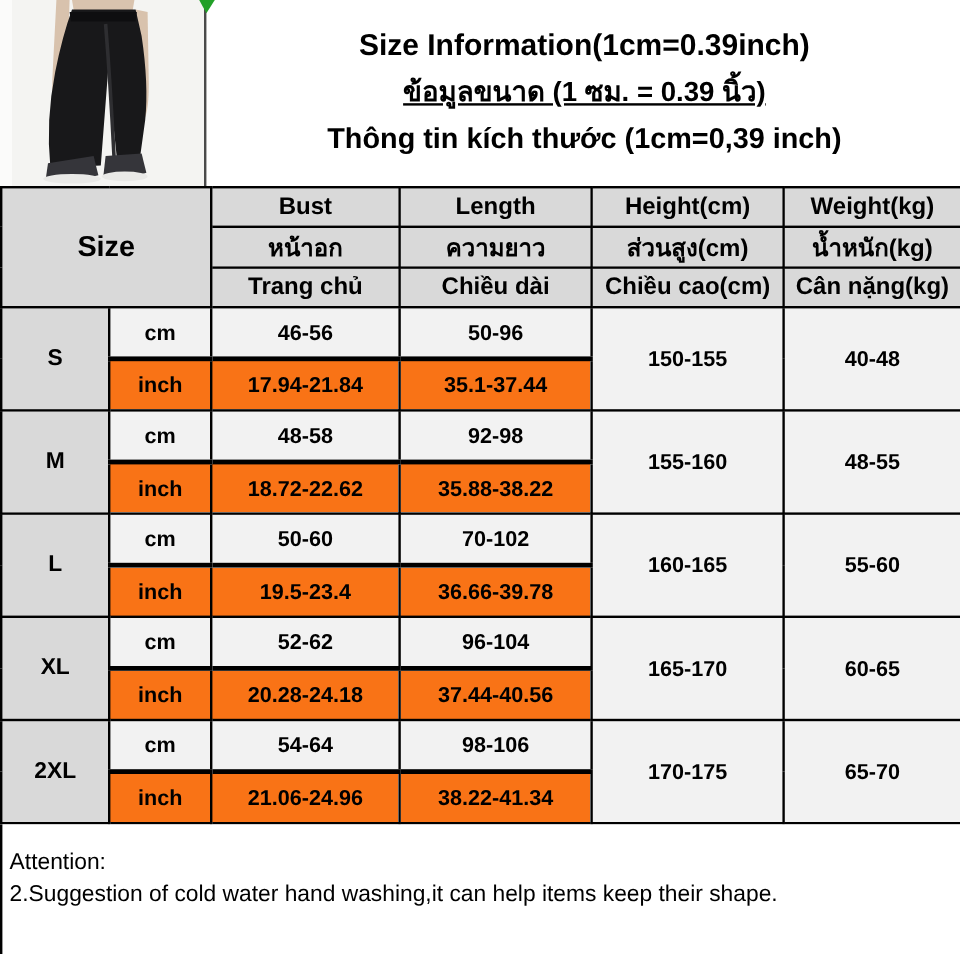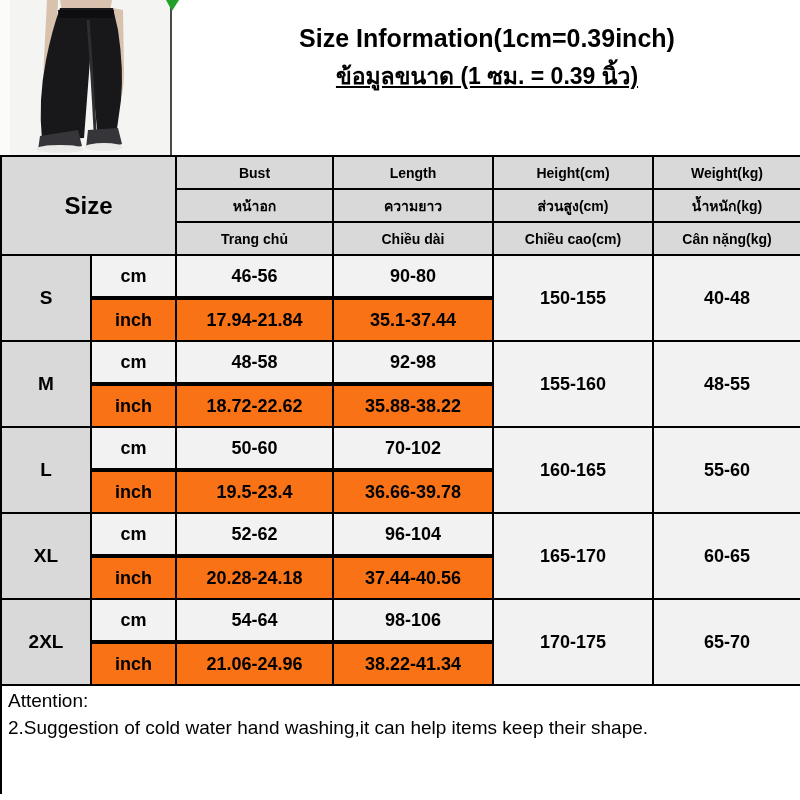--- a/index.html
+++ b/index.html
@@ -35,34 +35,34 @@
   
   table.size-table {
     width: 800px; border-collapse: collapse; table-layout: fixed;
     margin-top: 0;
   }
   .size-table td {
     border: 2px solid #000000;
     text-align: center; vertical-align: middle;
     font-weight: bold; overflow: hidden; white-space: nowrap;
   }
-  .size-table thead td { background: #d9d9d9; height: 33px; font-size: 14px; }
+  .size-table thead td { background: #d9d9d9; height: 33px; font-size: 20px; }
   .size-table td.size-h { font-size: 24px; }
   .size-table tbody td { height: 43px; font-size: 18px; background: #f97316; }
   .size-table td.size-cell { background: #d9d9d9; font-size: 19px; }
   .size-table tr.cm-row td.unit-cell,
   .size-table tr.cm-row td.val-cell { background: #f2f2f2; }
   .size-table td.span-cell { background: #f2f2f2; font-size: 18px; }
   .size-table td.sep { border-bottom: 4px solid #000000; }
 
   
   .attention {
     width: 800px; min-height: 108px;
     border-left: 2px solid #000000;
-    padding: 2px 4px 0 6px;
+    padding: 19px 4px 0 6px;
     font-size: 19px; line-height: 26.5px; font-weight: normal;
     background: #ffffff;
   }
   .attention div { white-space: nowrap; }
 </style>
 </head>
 <body>
 
 <div class="page">
 
@@ -84,20 +84,21 @@
         <path d="M40,136 L78,130 L82,146 Q60,152 38,150 Z" fill="#35353a"></path>
         <ellipse cx="60" cy="149" rx="24" ry="4" fill="#e9e9e7"></ellipse>
         <path d="M88,130 L118,128 L122,144 Q104,150 86,148 Z" fill="#35353a"></path>
         <ellipse cx="104" cy="147" rx="19" ry="4" fill="#e9e9e7"></ellipse>
       </svg>
     </div>
     <div class="green-tri"></div>
     <div class="titles">
       <div class="t1">Size Information(1cm=0.39inch)</div>
       <div class="t2">ข้อมูลขนาด (1 ซม. = 0.39 นิ้ว)</div>
+      <div class="t3">Thông tin kích thước (1cm=0,39 inch)</div>
     </div>
   </div>
 
   <table class="size-table">
     <colgroup>
       <col style="width:90px">
         <col style="width:85px">
         <col style="width:157px">
       <col style="width:160px">
         <col style="width:160px">
@@ -122,21 +123,21 @@
         <td>Chiều dài</td>
         <td>Chiều cao(cm)</td>
         <td>Cân nặng(kg)</td>
       </tr>
     </thead>
     <tbody id="size-tbody">
   <tr class="cm-row">
     <td class="size-cell" rowspan="2">S</td>
     <td class="unit-cell sep">cm</td>
     <td class="val-cell sep">46-56</td>
-    <td class="val-cell sep">90-80</td>
+    <td class="val-cell sep">50-96</td>
     <td class="span-cell" rowspan="2">150-155</td>
     <td class="span-cell" rowspan="2">40-48</td>
   </tr>
   <tr class="inch-row">
     <td class="unit-cell">inch</td>
     <td class="val-cell">17.94-21.84</td>
     <td class="val-cell">35.1-37.44</td>
   </tr>
 
   <tr class="cm-row">

